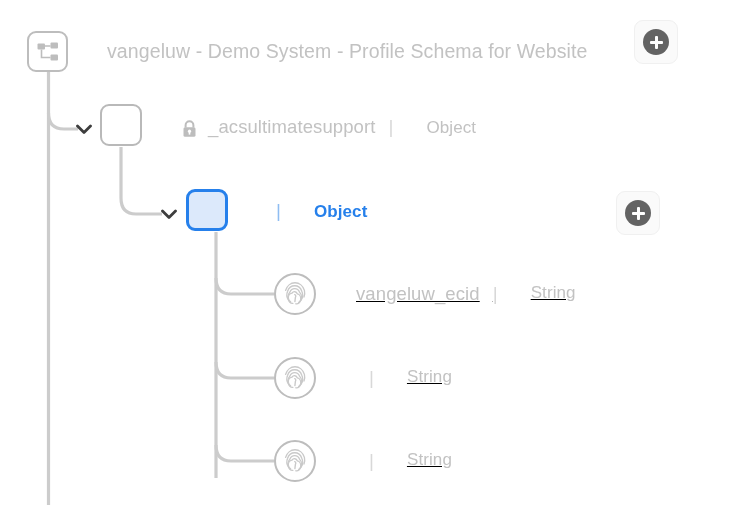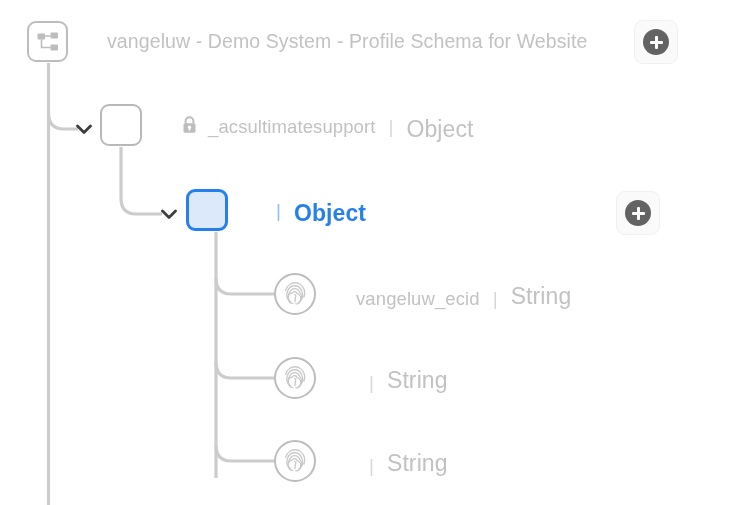--- a/index.html
+++ b/index.html
@@ -24,21 +24,21 @@
     height: 505px;
   }
 
   .node-row {
     position: absolute;
     display: flex;
     align-items: center;
   }
 
   
-  #root-row { left: 27px; top: 21px; }
+  #root-row { left: 27px; top: 31px; }
 
   .root-icon-box {
     width: 41px;
     height: 41px;
     border: 2px solid #bdbdbd;
     border-radius: 9px;
     background: #ffffff;
     box-sizing: border-box;
     display: flex;
     align-items: center;
@@ -122,43 +122,44 @@
   #node-ident {
     left: 186px; top: 189px;
     border: 3px solid #2680eb;
     background: #dce9fb;
   }
 
   
   .label-row {
     position: absolute;
     display: flex;
-    align-items: flex-start;
+    align-items: flex-end;
     white-space: nowrap;
   }
   #label-acs { left: 182px; top: 116px; }
   #label-ident { left: 263px; top: 200px; }
 
   .lock-icon { margin-right: 11px; display: flex; align-items: center; }
 
   .name-text {
     font-size: 18.5px;
     color: #c2c2c2;
     letter-spacing: 0.1px;
   }
   .type-sep {
     color: #d8d8d8;
     margin: 0 13px;
     font-size: 19px;
     font-weight: 300;
   }
   .type-text {
-    font-size: 23px;
+    font-size: 17px;
     color: #c2c2c2;
     letter-spacing: 0.1px;
+    margin-left: 20px;
   }
 
   .selected .name-text,
   .selected .type-text {
     color: #2680eb;
     font-weight: bold;
   }
   .selected .type-sep { color: #8fbdf2; }
 
   
@@ -170,22 +171,23 @@
     border: 2.5px solid #bdbdbd;
     background: #ffffff;
     box-sizing: border-box;
     display: flex;
     align-items: center;
     justify-content: center;
   }
   .leaf-label {
     position: absolute;
     display: flex;
-    align-items: flex-end;
+    align-items: flex-start;
     white-space: nowrap;
+    text-decoration: underline;
   }
 </style>
 </head>
 <body>
 
 <svg id="tree-canvas" viewBox="0 0 750 505" xmlns="http://www.w3.org/2000/svg">
   <g fill="none" stroke="#cccccc" stroke-width="3.2" stroke-linecap="butt">
 
     <path d="M48.5,63 L48.5,505"></path>
 

